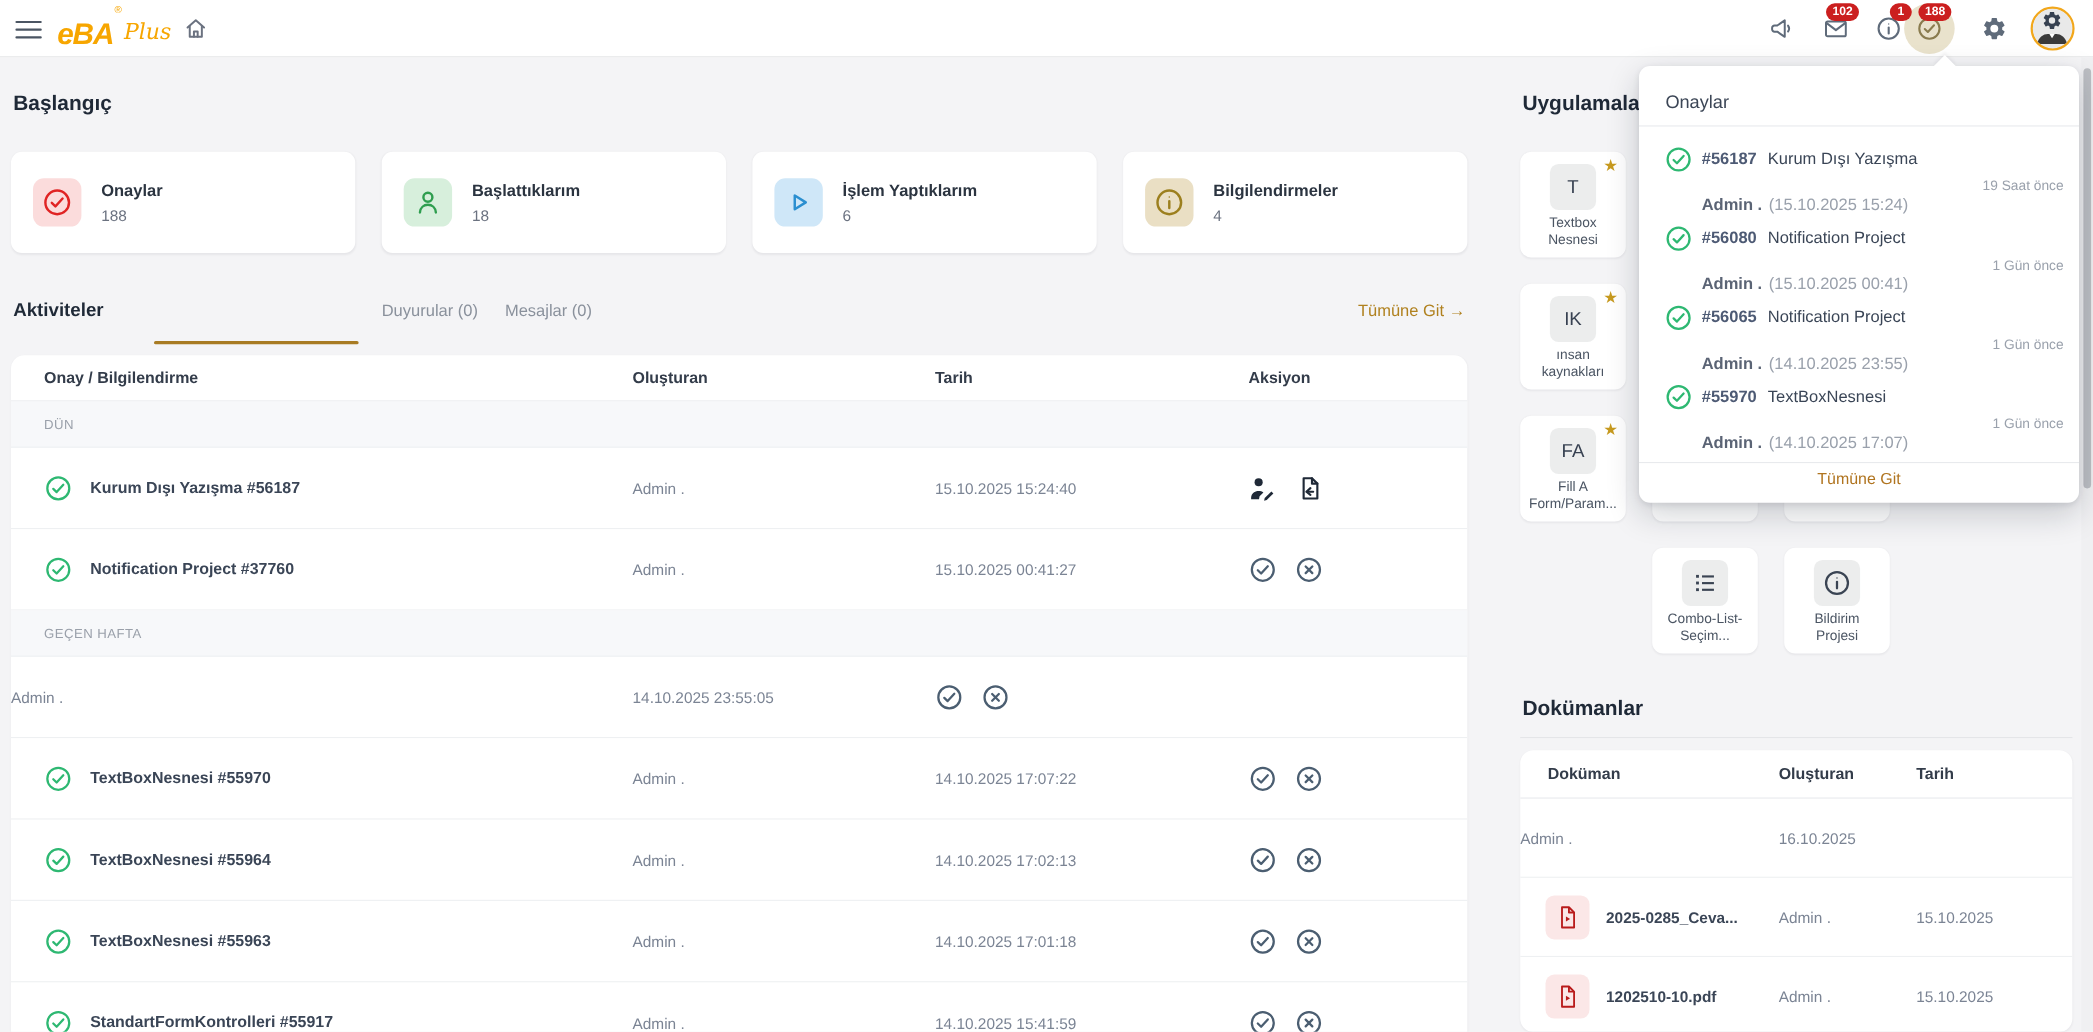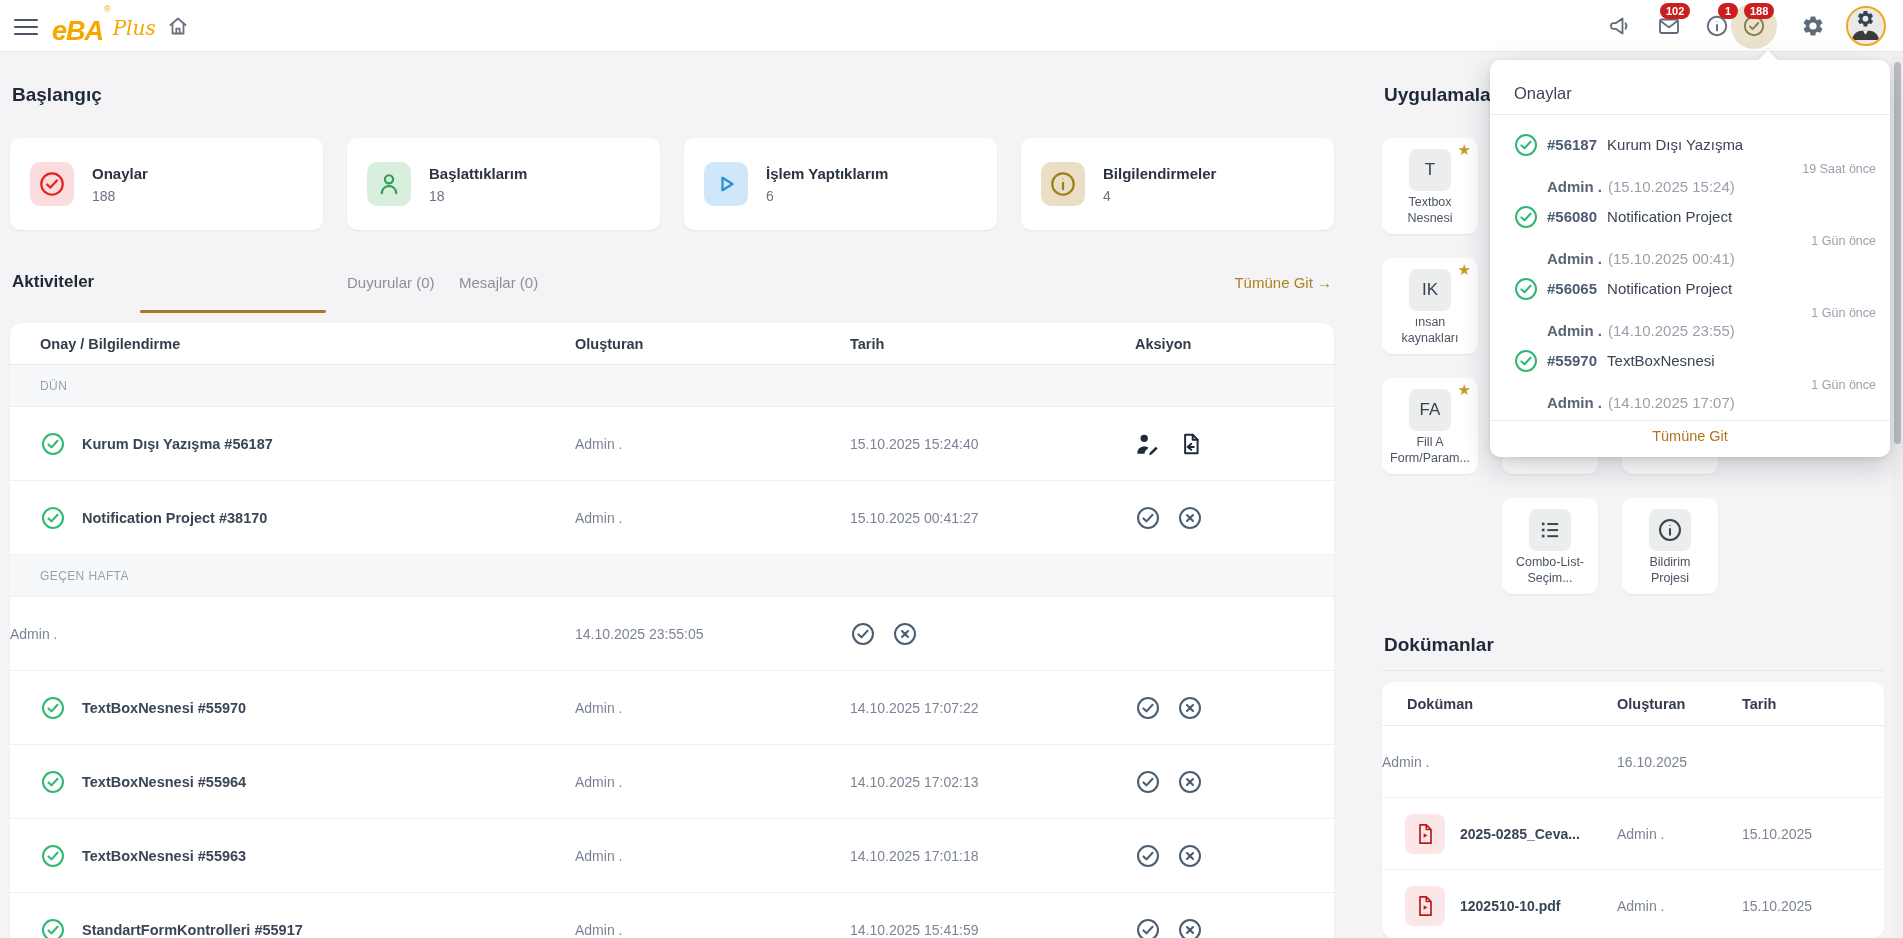--- a/index.html
+++ b/index.html
@@ -328,21 +328,21 @@
       </div>
     </div>
 
     <div class="t-grid act-row">
       <div class="c-title">
         <span class="row-check">
             <svg viewBox="0 0 24 24" width="26" height="26">
               <use href="#ic-check-circle"></use>
             </svg>
           </span>
-        <span class="row-title">Notification Project #38170</span>
+        <span class="row-title">Notification Project #37760</span>
       </div>
       <div class="c-creator">Admin .</div>
       <div class="c-date">15.10.2025 00:41:27</div>
       <div class="c-actions">
         <span class="act-ic slate">
             <svg viewBox="0 0 24 24" width="26" height="26">
               <use href="#ic-check-circle"></use>
             </svg>
           </span>
         <span class="act-ic slate">

